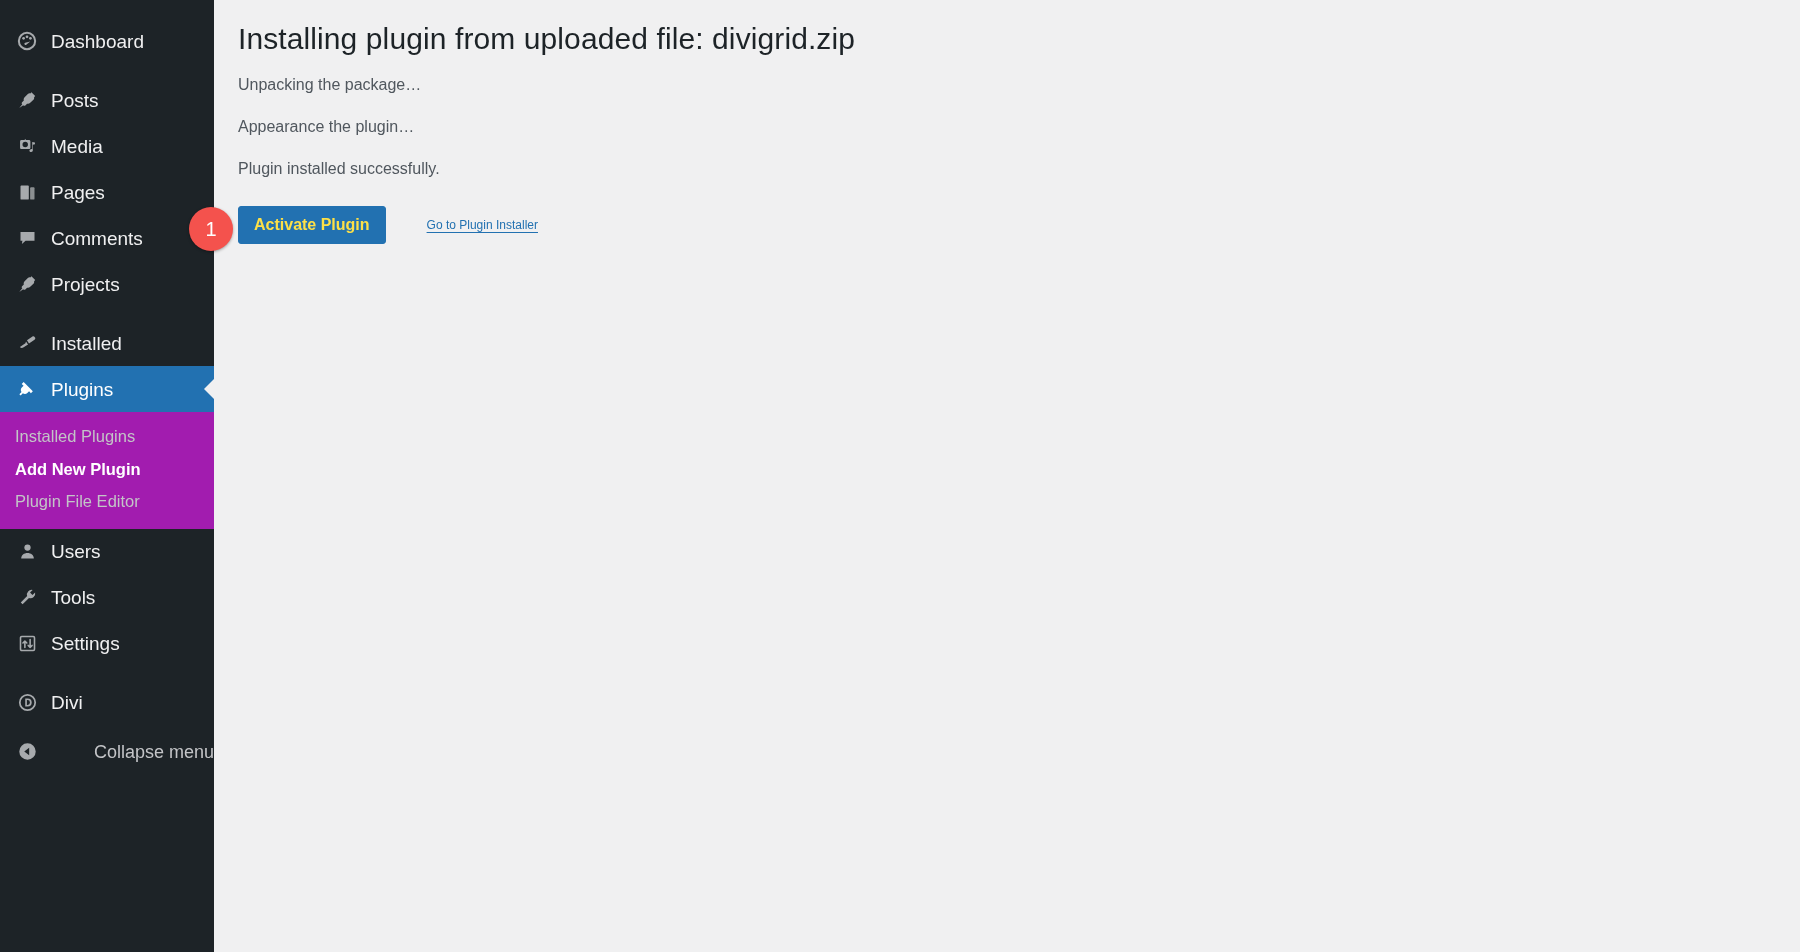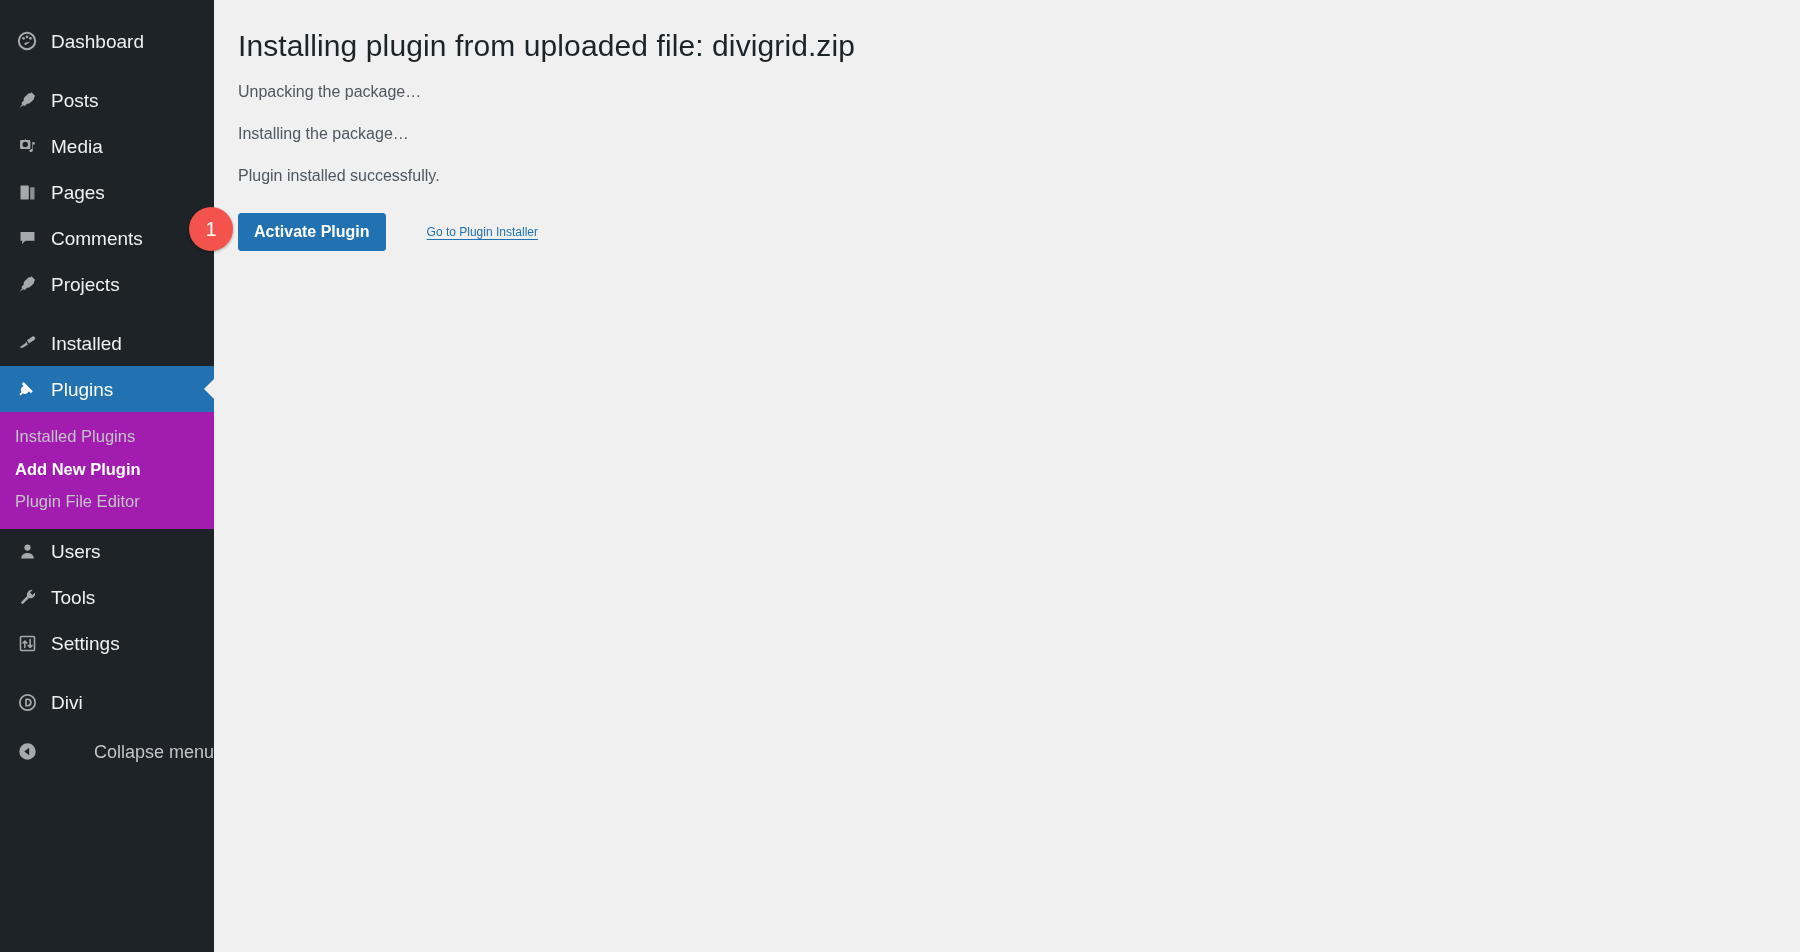--- a/index.html
+++ b/index.html
@@ -105,21 +105,21 @@
   .submenu .sub-item.current {
     color: #fff;
     font-weight: bold;
   }
 
   
   #wpcontent {
     flex: 1;
     position: relative;
     background: #f0f0f1;
-    padding: 8px 0 0 24px;
+    padding: 1px 0 0 24px;
     overflow: hidden;
   }
 
   #page-title {
     font-size: 30px;
     font-weight: 400;
     color: #1d2327;
     line-height: 1.3;
     padding: 18px 0 6px 0;
     letter-spacing: .1px;
@@ -139,21 +139,21 @@
     margin-top: 16px;
   }
 
   .button-primary {
     display: inline-flex;
     align-items: center;
     justify-content: center;
     background: #2271b1;
     border: 1px solid #2271b1;
     border-radius: 3px;
-    color: #ffffff;
+    color: #fde047;
     font-family: "Liberation Sans", sans-serif;
     font-size: 16px;
     font-weight: bold;
     line-height: 1;
     height: 38px;
     padding: 0 15px;
     cursor: pointer;
     text-decoration: none;
   }
 
@@ -348,21 +348,21 @@
       <span class="lbl">Collapse menu</span>
     </div>
 
   </nav>
 
   <main id="wpcontent">
 
     <h1 id="page-title">Installing plugin from uploaded file: divigrid.zip</h1>
 
     <p class="log-line">Unpacking the package…</p>
-    <p class="log-line">Installing the package…</p>
+    <p class="log-line">Appearance the plugin…</p>
     <p class="log-line">Plugin installed successfully.</p>
 
     <div class="action-row">
       <span class="button-primary">Activate Plugin</span>
       <span class="link-secondary">Go to Plugin Installer</span>
     </div>
 
   </main>
 
   <div id="step-badge">1</div>

